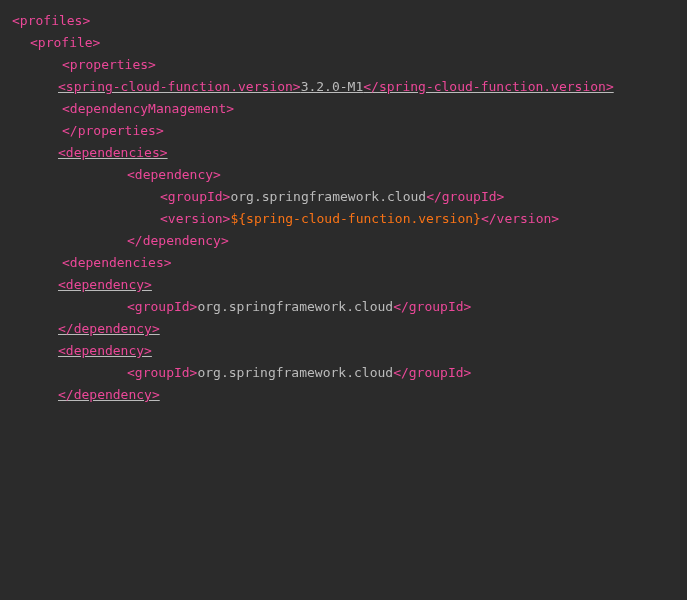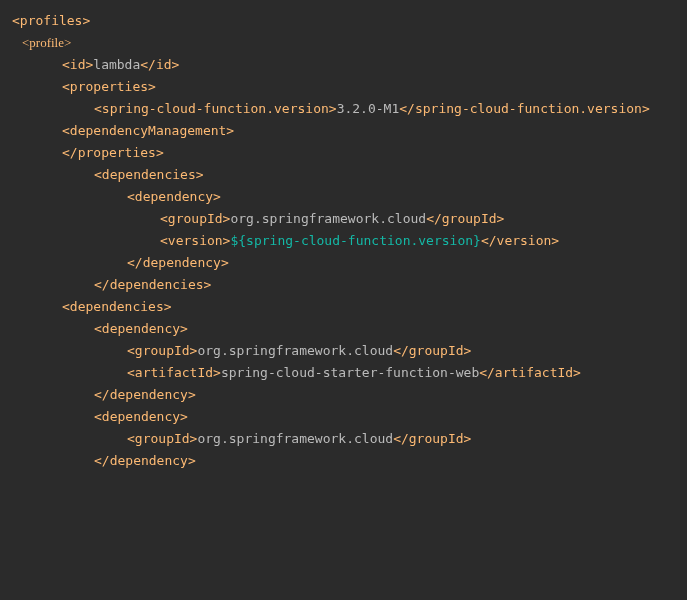--- a/index.html
+++ b/index.html
@@ -20,55 +20,52 @@
     }
     .editor {
       position: relative;
     }
     .line {
       white-space: pre;
       padding-left: 12px;
       position: relative;
     }
     .tag {
-      color: #fdba74;
+      color: #ec4899;
     }
     .text {
       color: #bbbbbb;
     }
     .var {
-      color: #14b8a6;
+      color: #f97316;
     }
     .comment {
       color: #808080;
     }
-    .sp-1 { padding-left: 22px; font-family: Liberation Serif, serif; }
+    .sp-1 { padding-left: 30px; }
     .sp-2 { padding-left: 62px; }
-    .sp-3 { padding-left: 94px; }
+    .sp-3 { padding-left: 58px; text-decoration: underline; }
     .sp-4 { padding-left: 127px; }
     .sp-5 { padding-left: 160px; }
   </style>
 </head>
 <body>
 
 <div class="editor">
   <div class="line"><span class="tag">&lt;profiles&gt;</span></div>
   <div class="line sp-1"><span class="tag">&lt;profile&gt;</span></div>
-  <div class="line sp-2"><span class="tag">&lt;id&gt;</span><span class="text">lambda</span><span class="tag">&lt;/id&gt;</span></div>
   <div class="line sp-2"><span class="tag">&lt;properties&gt;</span></div>
   <div class="line sp-3"><span class="tag">&lt;spring-cloud-function.version&gt;</span><span class="text">3.2.0-M1</span><span class="tag">&lt;/spring-cloud-function.version&gt;</span></div>
   <div class="line sp-2"><span class="tag">&lt;dependencyManagement&gt;</span></div>
   <div class="line sp-2"><span class="tag">&lt;/properties&gt;</span></div>
   <div class="line sp-3"><span class="tag">&lt;dependencies&gt;</span></div>
   <div class="line sp-4"><span class="tag">&lt;dependency&gt;</span></div>
   <div class="line sp-5"><span class="tag">&lt;groupId&gt;</span><span class="text">org.springframework.cloud</span><span class="tag">&lt;/groupId&gt;</span></div>
   <div class="line sp-5"><span class="tag">&lt;version&gt;</span><span class="var">${spring-cloud-function.version}</span><span class="tag">&lt;/version&gt;</span></div>
   <div class="line sp-4"><span class="tag">&lt;/dependency&gt;</span></div>
-  <div class="line sp-3"><span class="tag">&lt;/dependencies&gt;</span></div>
   <div class="line sp-2"><span class="tag">&lt;dependencies&gt;</span></div>
   <div class="line sp-3"><span class="tag">&lt;dependency&gt;</span></div>
   <div class="line sp-4"><span class="tag">&lt;groupId&gt;</span><span class="text">org.springframework.cloud</span><span class="tag">&lt;/groupId&gt;</span></div>
-  <div class="line sp-4"><span class="tag">&lt;artifactId&gt;</span><span class="text">spring-cloud-starter-function-web</span><span class="tag">&lt;/artifactId&gt;</span></div>
   <div class="line sp-3"><span class="tag">&lt;/dependency&gt;</span></div>
   <div class="line sp-3"><span class="tag">&lt;dependency&gt;</span></div>
   <div class="line sp-4"><span class="tag">&lt;groupId&gt;</span><span class="text">org.springframework.cloud</span><span class="tag">&lt;/groupId&gt;</span></div>
   <div class="line sp-3"><span class="tag">&lt;/dependency&gt;</span></div>
 </div>
 
 </body></html>

